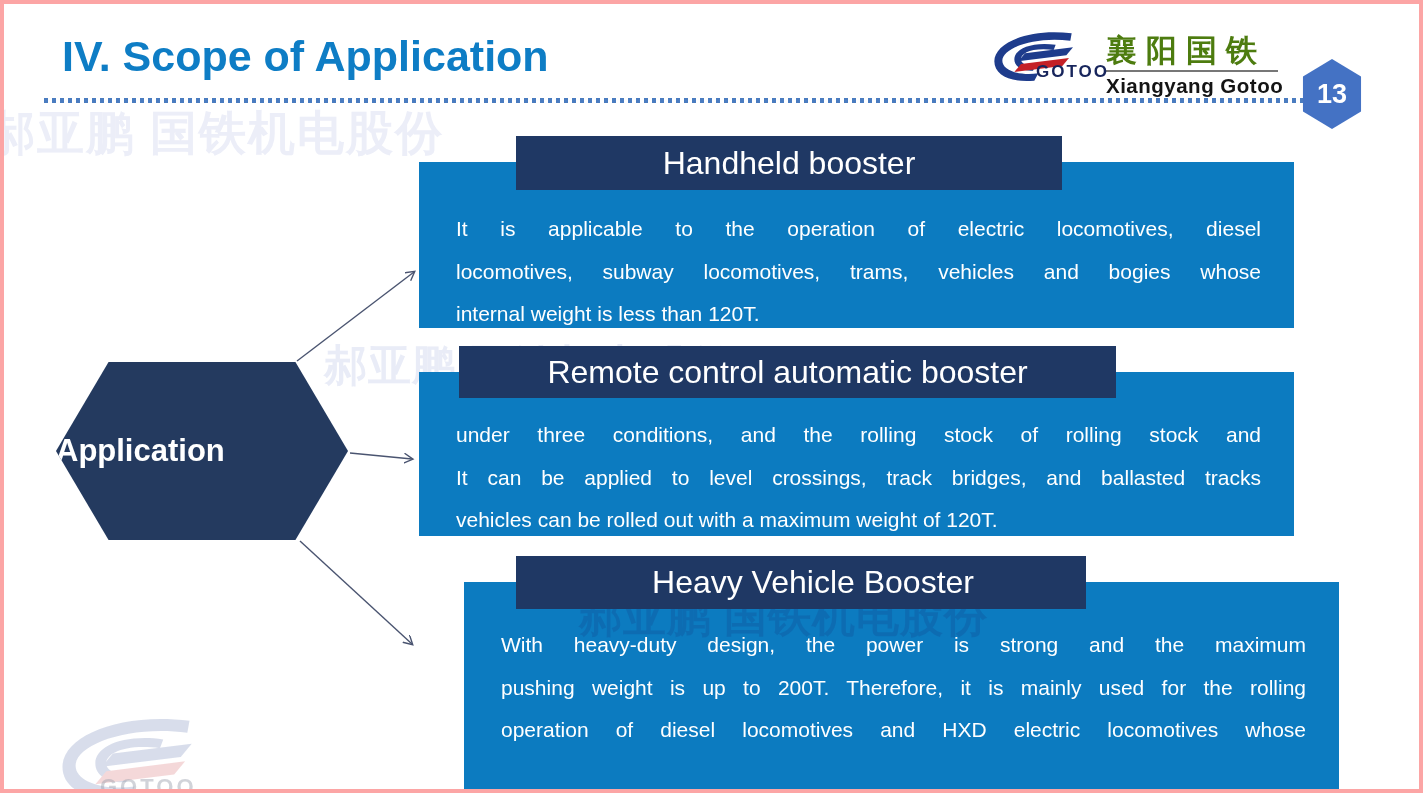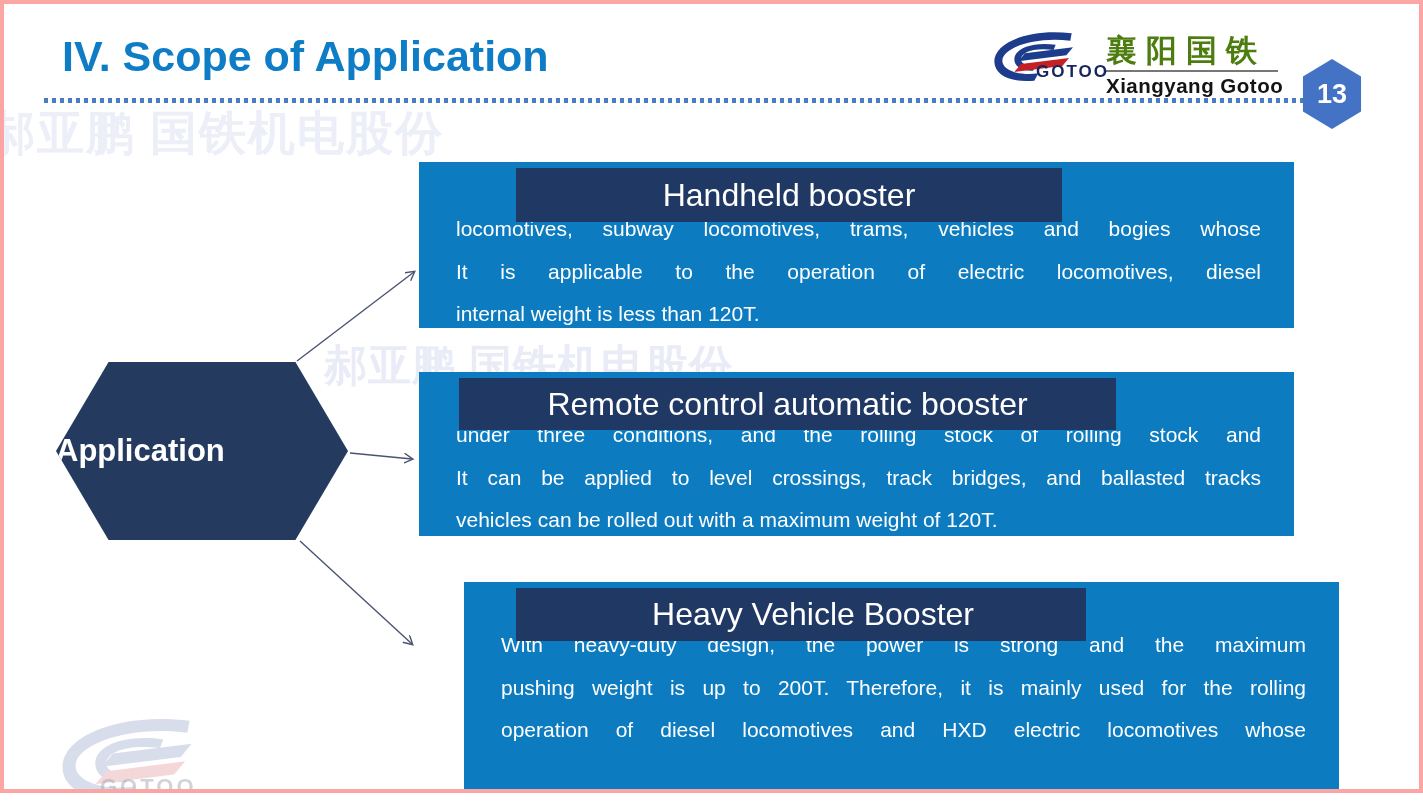--- a/index.html
+++ b/index.html
@@ -49,21 +49,21 @@
   
   .arrows{position:absolute; left:0; top:0; z-index:1; pointer-events:none;}
   
   .box-body{
     position:absolute; left:415px; width:875px; background:#0c7bc0; z-index:2;
     box-sizing:border-box; padding:0 33px 0 37px; color:#ffffff;
   }
   .box-head{
     position:absolute; background:#1f3864; z-index:4; color:#ffffff;
     display:flex; align-items:center; justify-content:center;
-    font-size:32px; font-weight:400; white-space:nowrap;margin-top:32px;
+    font-size:32px; font-weight:400; white-space:nowrap;
   }
   #head1{left:512px; top:132px; width:546px; height:54px;}
   #box1 {top:158px; height:166px; padding-top:46px;}
   #head2{left:455px; top:342px; width:657px; height:52px;}
   #box2 {top:368px; height:164px; padding-top:42px;}
   #head3{left:512px; top:552px; width:546px; height:53px;padding-left:24px;}
   #box3 {top:578px; height:214px; padding-top:42px;margin-left:45px;}
   .tline{
     font-size:21px; line-height:42.5px; text-align:justify; text-align-last:justify;
     white-space:nowrap; overflow:visible;
@@ -119,22 +119,22 @@
     <line x1="346" y1="449" x2="408" y2="455" stroke="#4a5470" stroke-width="1.4" marker-end="url(#ah)"></line>
     <line x1="296" y1="537" x2="408" y2="640" stroke="#4a5470" stroke-width="1.4" marker-end="url(#ah)"></line>
   </svg>
 
   <div class="hub-hex">
     <span>Application</span>
   </div>
 
   <div class="box-head" id="head1">Handheld booster</div>
   <div class="box-body" id="box1">
+    <div class="tline">It is applicable to the operation of electric locomotives, diesel</div>
     <div class="tline">locomotives, subway locomotives, trams, vehicles and bogies whose</div>
-    <div class="tline">It is applicable to the operation of electric locomotives, diesel</div>
     <div class="tline last">internal weight is less than 120T.</div>
   </div>
 
   <div class="box-head" id="head2">Remote control automatic booster</div>
   <div class="box-body" id="box2">
     <div class="tline">under three conditions, and the rolling stock of rolling stock and</div>
     <div class="tline">It can be applied to level crossings, track bridges, and ballasted tracks</div>
     <div class="tline last">vehicles can be rolled out with a maximum weight of 120T.</div>
   </div>
 

